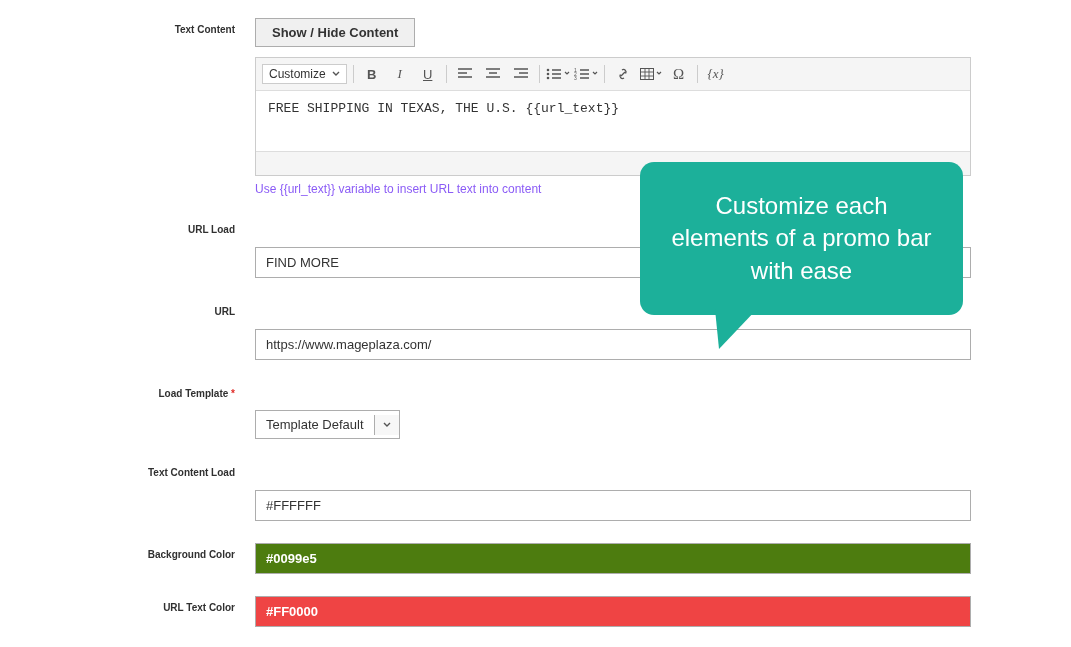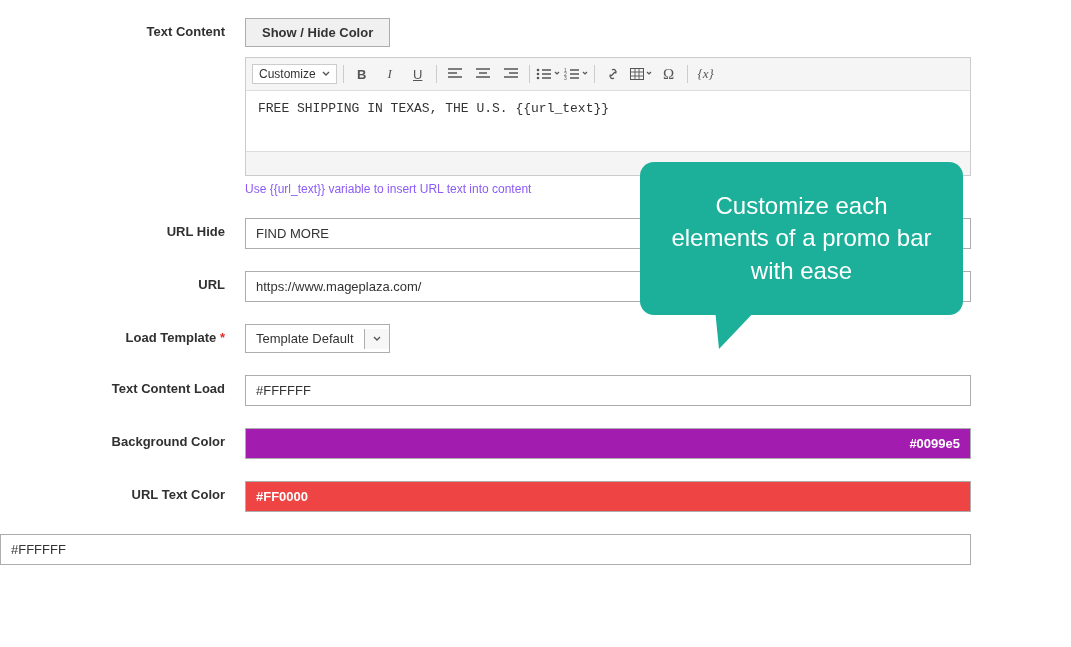--- a/index.html
+++ b/index.html
@@ -16,22 +16,23 @@
   display: flex;
   align-items: flex-start;
   margin-bottom: 22px;
 }
 .form-label {
   width: 245px;
   text-align: right;
   padding-right: 20px;
   padding-top: 6px;
   font-weight: 600;
-  font-size: 13px;
+  font-size: 10px;
   color: #303030;
+  margin-left: 10px;
 }
 .form-label.required::after {
   content: " *";
   color: #e02b27;
   font-weight: 700;
 }
 .form-control-area {
   flex: 1;
   padding-right: 100px;
 }
@@ -98,26 +99,28 @@
   font-size: 12px;
   color: #8b5cf6;
   margin-top: 6px;
 }
 .text-input {
   width: 100%;
   border: 1px solid #adadad;
   padding: 7px 10px;
   font-size: 13px;
   color: #333;
+  margin-top: 29px;
 }
 .select {
   display: inline-flex;
   align-items: center;
   border: 1px solid #adadad;
   background: #fff;
+  margin-top: 28px;
 }
 .select .sel-text {
   padding: 6px 10px;
   font-size: 13px;
 }
 .select .sel-arrow {
   border-left: 1px solid #adadad;
   padding: 6px 8px;
   background: #f7f7f7;
   display: flex;
@@ -159,21 +162,21 @@
 svg { display: block; }
 </style>
 </head>
 <body>
 
 <div style="padding-top:18px;">
 
   <div class="form-row">
     <div class="form-label">Text Content</div>
     <div class="form-control-area">
-      <button class="btn">Show / Hide Color</button>
+      <button class="btn">Show / Hide Content</button>
 
       <div class="editor-container">
         <div class="editor-toolbar">
           <div class="toolbar-select">
             <span>Customize</span>
             <span class="chev">
                 <svg width="8" height="8" viewBox="0 0 8 8">
                   <path d="M1 2 L4 5 L7 2" stroke="#555" fill="none" stroke-width="1.4"></path>
                 </svg>
               </span>
@@ -241,21 +244,21 @@
           <span class="tb-btn" style="font-style:italic;font-family:serif">{x}</span>
         </div>
         <div class="editor-body">FREE SHIPPING IN TEXAS, THE U.S. {{url_text}}</div>
         <div class="editor-footer"></div>
       </div>
       <div class="hint">Use {{url_text}} variable to insert URL text into content</div>
     </div>
   </div>
 
   <div class="form-row">
-    <div class="form-label">URL Hide</div>
+    <div class="form-label">URL Load</div>
     <div class="form-control-area">
       <input class="text-input" value="FIND MORE" style="">
     </div>
   </div>
 
   <div class="form-row">
     <div class="form-label">URL</div>
     <div class="form-control-area">
       <input class="text-input" value="https://www.mageplaza.com/" style="">
     </div>
@@ -278,21 +281,21 @@
   <div class="form-row">
     <div class="form-label">Text Content Load</div>
     <div class="form-control-area">
       <input class="text-input" value="#FFFFFF" style="">
     </div>
   </div>
 
   <div class="form-row">
     <div class="form-label">Background Color</div>
     <div class="form-control-area">
-      <input class="color-input" style="background: #a21caf; text-align: right;" value="#0099e5">
+      <input class="color-input" style="background: #4d7c0f;" value="#0099e5">
     </div>
   </div>
 
   <div class="form-row">
     <div class="form-label">URL Text Color</div>
     <div class="form-control-area">
       <input class="color-input" style="background: #ef4444;" value="#FF0000">
     </div>
   </div>
 

